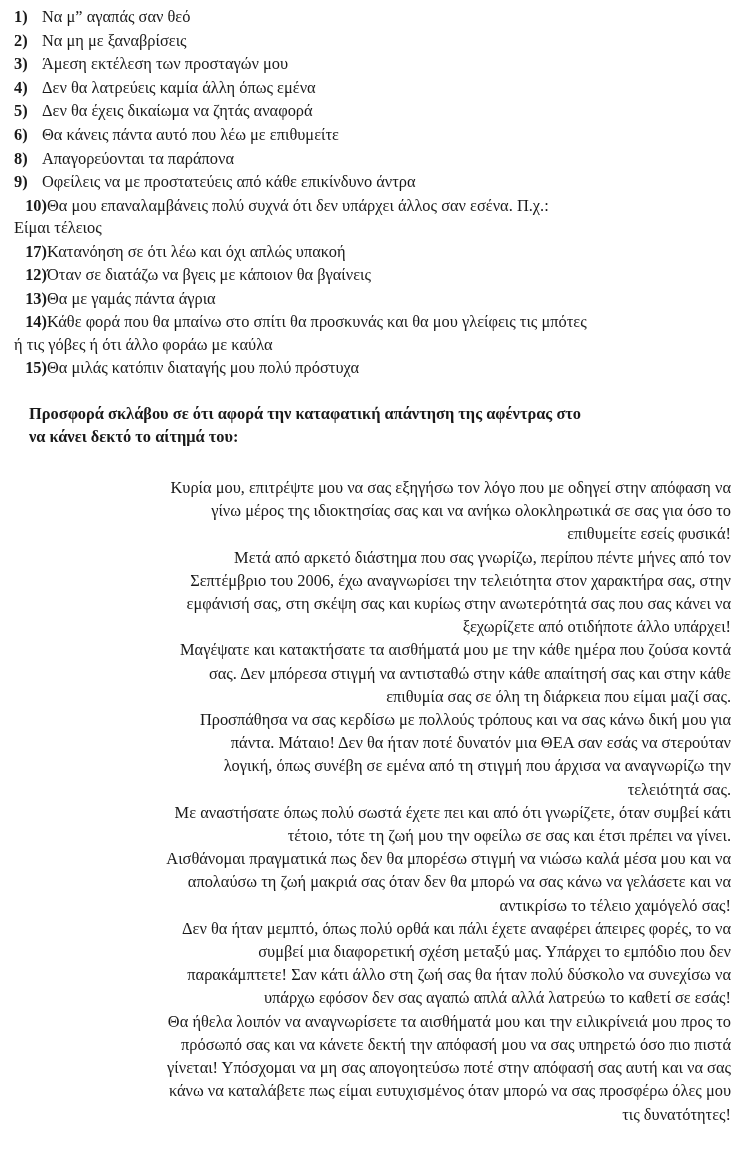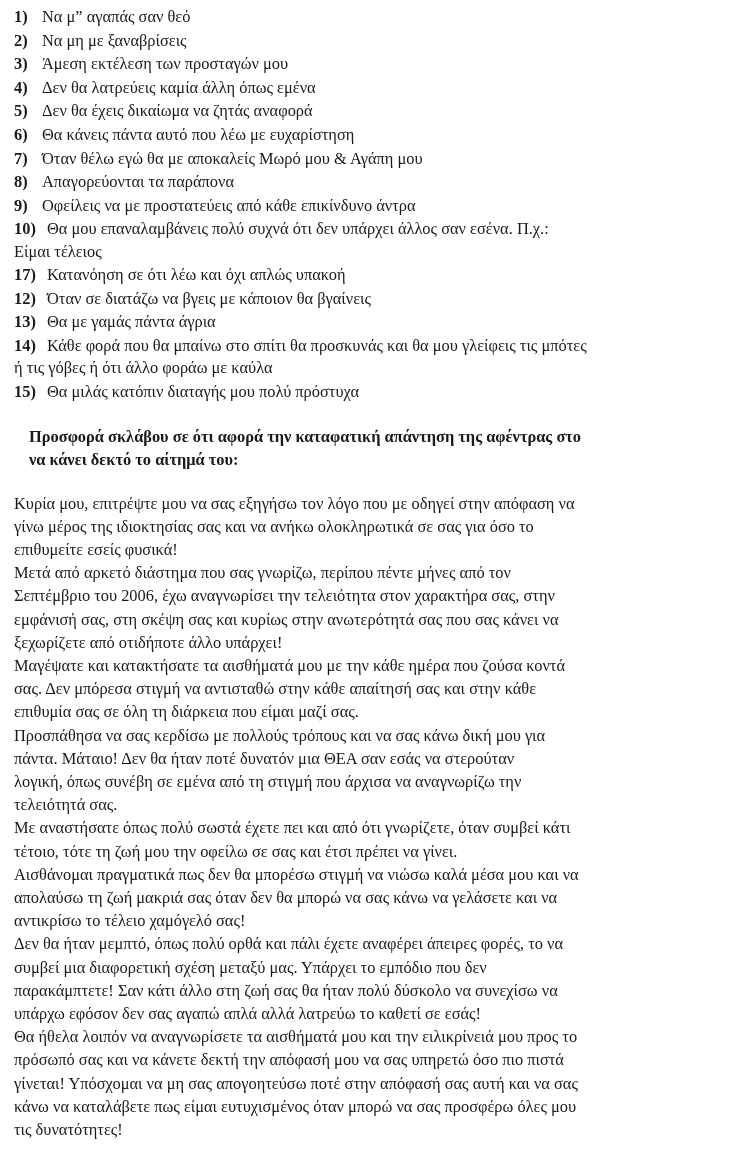--- a/index.html
+++ b/index.html
@@ -25,50 +25,51 @@
     margin: 0 0 1.3px 0;
     white-space: pre;         
   }
   .num {
     font-weight: bold;
     display: inline-block;
     min-width: 28px;
   }
   .num.n2 {
     min-width: 33px;
+    text-align: right;
   }
   
   .heading {
     font-weight: bold;
     line-height: 23.2px;
     white-space: pre;
     margin: 22px 0 0 15px;
   }
   
   .letter-body {
-    margin-top: 20px;
+    margin-top: 28px;
+    text-align: right;
   }
   .para {
     margin: 0;
     line-height: 23.2px;
     white-space: pre;
   }
 </style>
 </head>
 <body>
 
 <div class="page">
   <div>
       <div class="list-item"><span class="num">1)</span><span>Να μ” αγαπάς σαν θεό</span></div>
       <div class="list-item"><span class="num">2)</span><span>Να μη με ξαναβρίσεις</span></div>
       <div class="list-item"><span class="num">3)</span><span>Άμεση εκτέλεση των προσταγών μου</span></div>
       <div class="list-item"><span class="num">4)</span><span>Δεν θα λατρεύεις καμία άλλη όπως εμένα</span></div>
       <div class="list-item"><span class="num">5)</span><span>Δεν θα έχεις δικαίωμα να ζητάς αναφορά</span></div>
-      <div class="list-item"><span class="num">6)</span><span>Θα κάνεις πάντα αυτό που λέω με ευχαρίστηση</span></div>
-      <div class="list-item"><span class="num">7)</span><span>Όταν θέλω εγώ θα με αποκαλείς Μωρό μου &amp; Αγάπη μου</span></div>
+      <div class="list-item"><span class="num">6)</span><span>Θα κάνεις πάντα αυτό που λέω με επιθυμείτε</span></div>
       <div class="list-item"><span class="num">8)</span><span>Απαγορεύονται τα παράπονα</span></div>
       <div class="list-item"><span class="num">9)</span><span>Οφείλεις να με προστατεύεις από κάθε επικίνδυνο άντρα</span></div>
       <div class="list-item"><span class="num n2">10)</span><span>Θα μου επαναλαμβάνεις πολύ συχνά ότι δεν υπάρχει άλλος σαν εσένα. Π.χ.:
 Είμαι τέλειος</span></div>
       <div class="list-item"><span class="num n2">17)</span><span>Κατανόηση σε ότι λέω και όχι απλώς υπακοή</span></div>
       <div class="list-item"><span class="num n2">12)</span><span>Όταν σε διατάζω να βγεις με κάποιον θα βγαίνεις</span></div>
       <div class="list-item"><span class="num n2">13)</span><span>Θα με γαμάς πάντα άγρια</span></div>
       <div class="list-item"><span class="num n2">14)</span><span>Κάθε φορά που θα μπαίνω στο σπίτι θα προσκυνάς και θα μου γλείφεις τις μπότες
 ή τις γόβες ή ότι άλλο φοράω με καύλα</span></div>
       <div class="list-item"><span class="num n2">15)</span><span>Θα μιλάς κατόπιν διαταγής μου πολύ πρόστυχα</span></div>

